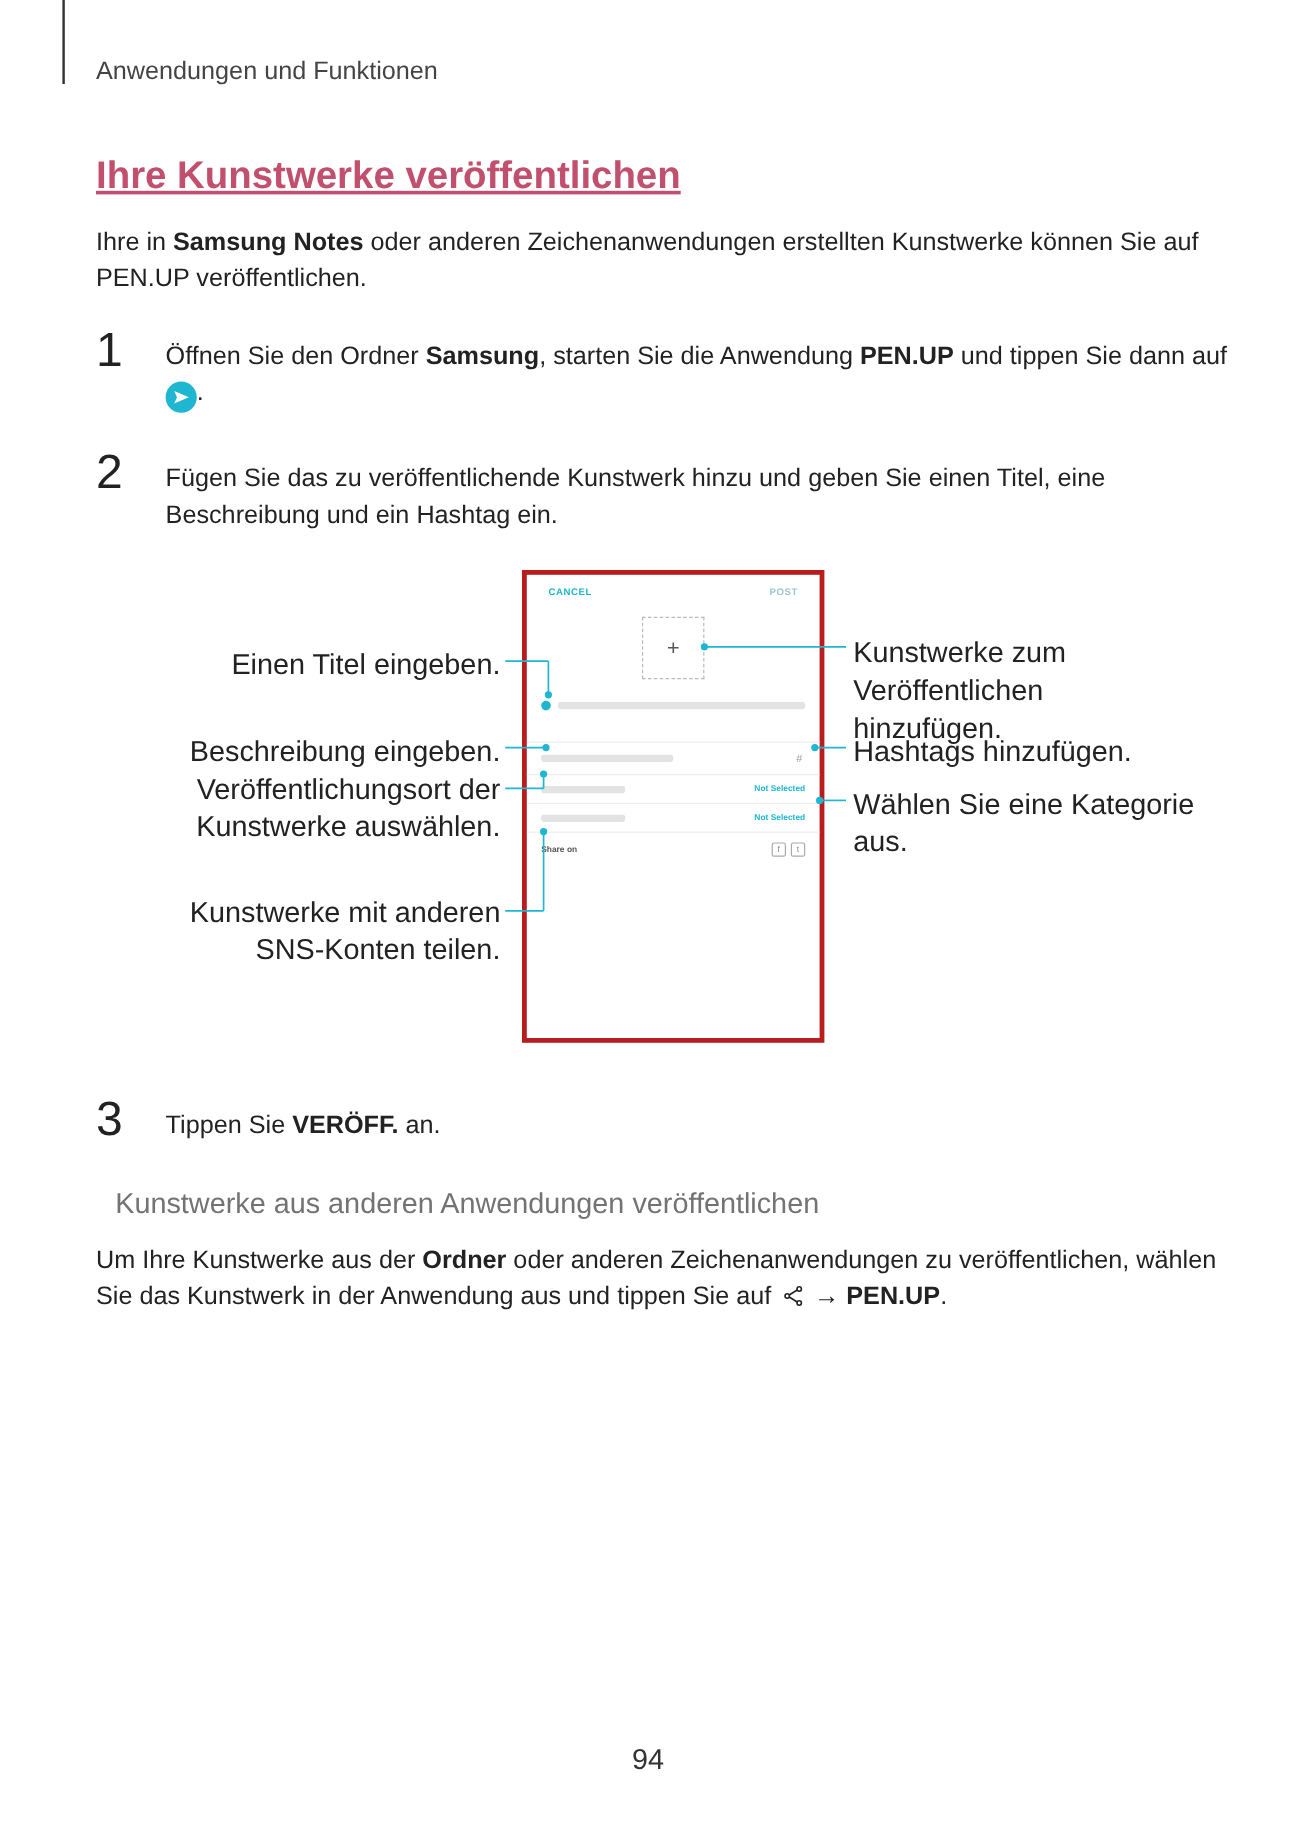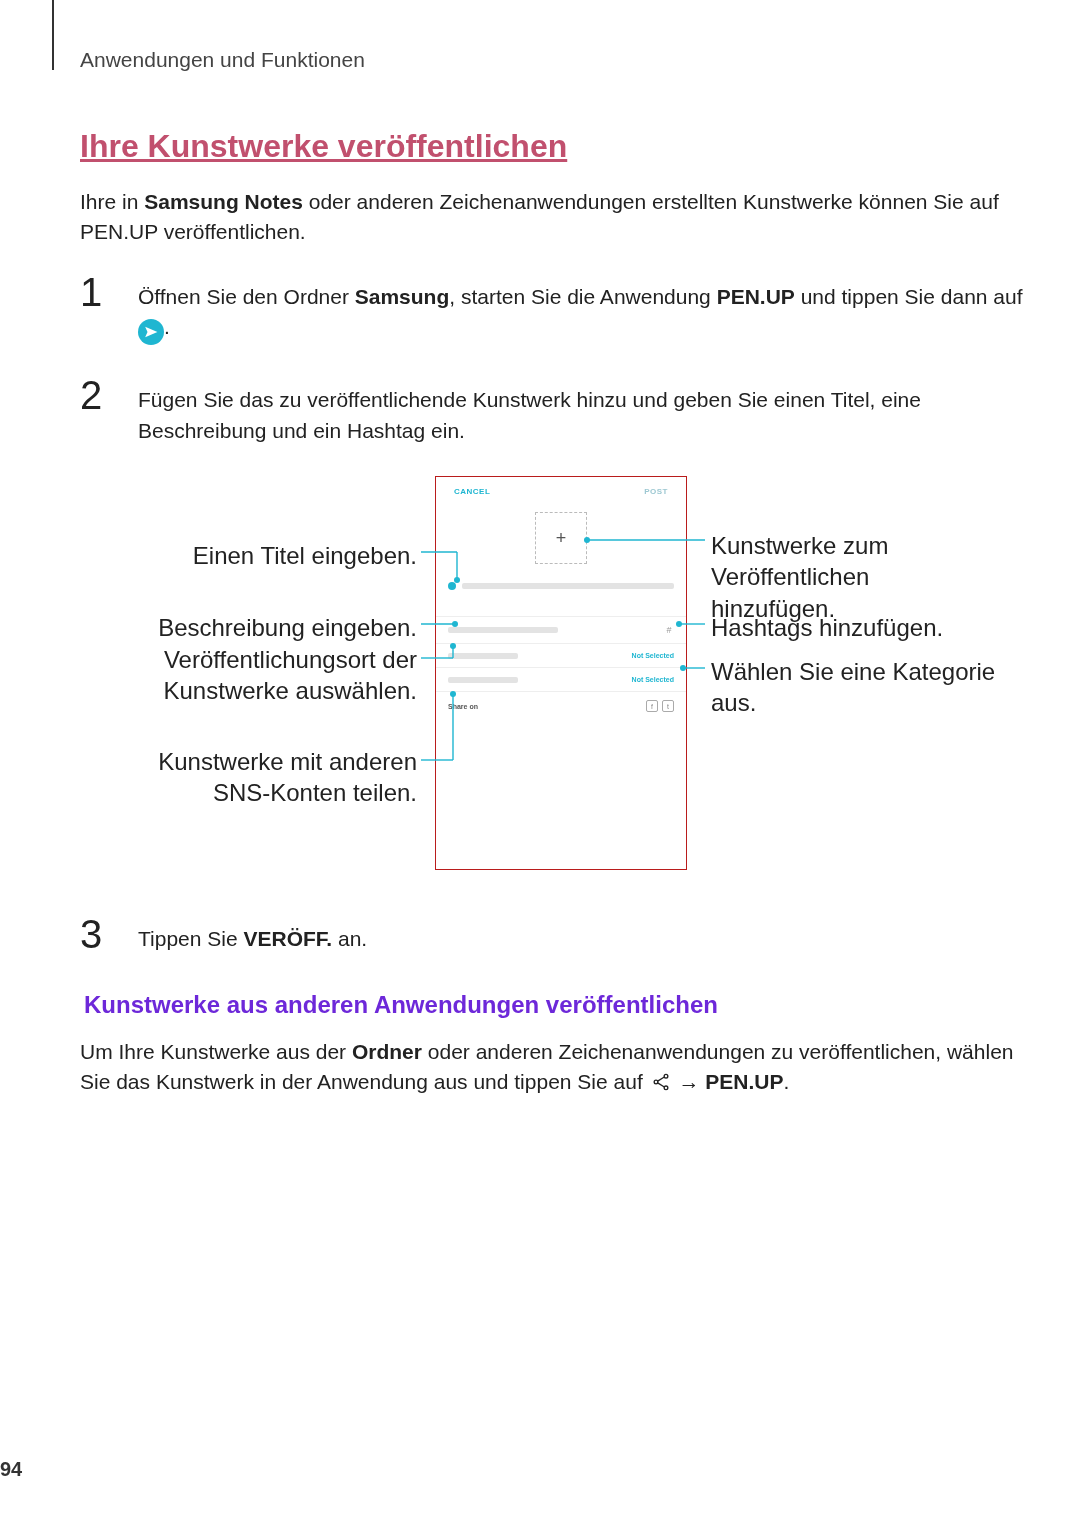--- a/index.html
+++ b/index.html
@@ -13,21 +13,21 @@
   .steps { margin-top: 18px; }
   .step { display: flex; gap: 26px; margin-bottom: 30px; }
   .step-num { font-size: 40px; font-weight: 400; color: #222; line-height: 1; min-width: 32px; }
   .step-body { font-size: 21px; line-height: 1.45; padding-top: 10px; flex: 1; }
   .icon-circle { display: inline-flex; width: 26px; height: 26px; border-radius: 50%; background: #1fb6d1; vertical-align: -5px; align-items: center; justify-content: center; }
   .icon-circle svg { width: 14px; height: 14px; }
   .share-glyph { display: inline-block; vertical-align: -3px; margin: 0 2px; }
 
   
   .diagram { position: relative; width: 930px; height: 420px; margin: 18px auto 10px auto; }
-  .phone { position: absolute; left: 338px; top: 0; width: 252px; height: 394px; border: 1px solid #b91c1c; background: #fff; }
+  .phone { position: absolute; left: 338px; top: 0; width: 252px; height: 394px; border: 4px solid #b91c1c; background: #fff; }
   .phone-inner { position: relative; width: 100%; height: 100%; }
   .ph-top { display: flex; justify-content: space-between; padding: 10px 18px 8px 18px; font-size: 8px; color: #1fb6d1; font-weight: 700; letter-spacing: 0.5px; }
   .ph-top .cancel { color: #1fb6d1; }
   .ph-top .post { color: #9dc8d2; }
   .ph-add { width: 52px; height: 52px; border: 1px dashed #bbb; margin: 8px auto 14px auto; display: flex; align-items: center; justify-content: center; font-size: 18px; color: #555; }
   .ph-row { display: flex; align-items: center; justify-content: space-between; padding: 8px 12px; border-top: 1px solid #eee; }
   .ph-row.first { border-top: none; padding-top: 4px; }
   .ph-dot { width: 8px; height: 8px; border-radius: 50%; background: #1fb6d1; margin-right: 6px; }
   .ph-label { flex: 1; height: 6px; background: #e3e3e3; border-radius: 2px; }
   .ph-label.short { max-width: 70px; }
@@ -37,22 +37,22 @@
   .ph-social { display: flex; gap: 4px; }
   .ph-social span { width: 12px; height: 12px; border: 1px solid #aaa; border-radius: 2px; font-size: 7px; display:flex; align-items:center; justify-content:center; color:#888;}
   .ph-bold { font-size: 7px; font-weight: 700; color: #555; }
 
   .callout { position: absolute; font-size: 24px; color: #222; line-height: 1.3; }
   .callout.left { text-align: right; }
   svg.lines { position: absolute; left: 0; top: 0; width: 930px; height: 420px; pointer-events: none; }
   svg.lines line { stroke: #1fb6d1; stroke-width: 1.4; }
   svg.lines circle { fill: #1fb6d1; }
 
-  .h3 { font-size: 24px; font-weight: 700; color: #6d28d9; margin: 36px 0 18px 4px; }
-  .page-num { position: absolute; bottom: 46px; left: 0; width: 100%; text-align: left; font-size: 20px; color: #333; font-weight: bold; }
+  .h3 { font-size: 24px; font-weight: 400; color: #737373; margin: 36px 0 18px 16px; }
+  .page-num { position: absolute; bottom: 46px; left: 0; width: 100%; text-align: center; font-size: 24px; color: #333; }
 </style>
 </head>
 <body>
 
 <div class="page">
   <div class="side-rule"></div>
 
   <div class="breadcrumb">Anwendungen und Funktionen</div>
 
   <h2 class="h2">Ihre Kunstwerke veröffentlichen</h2>

